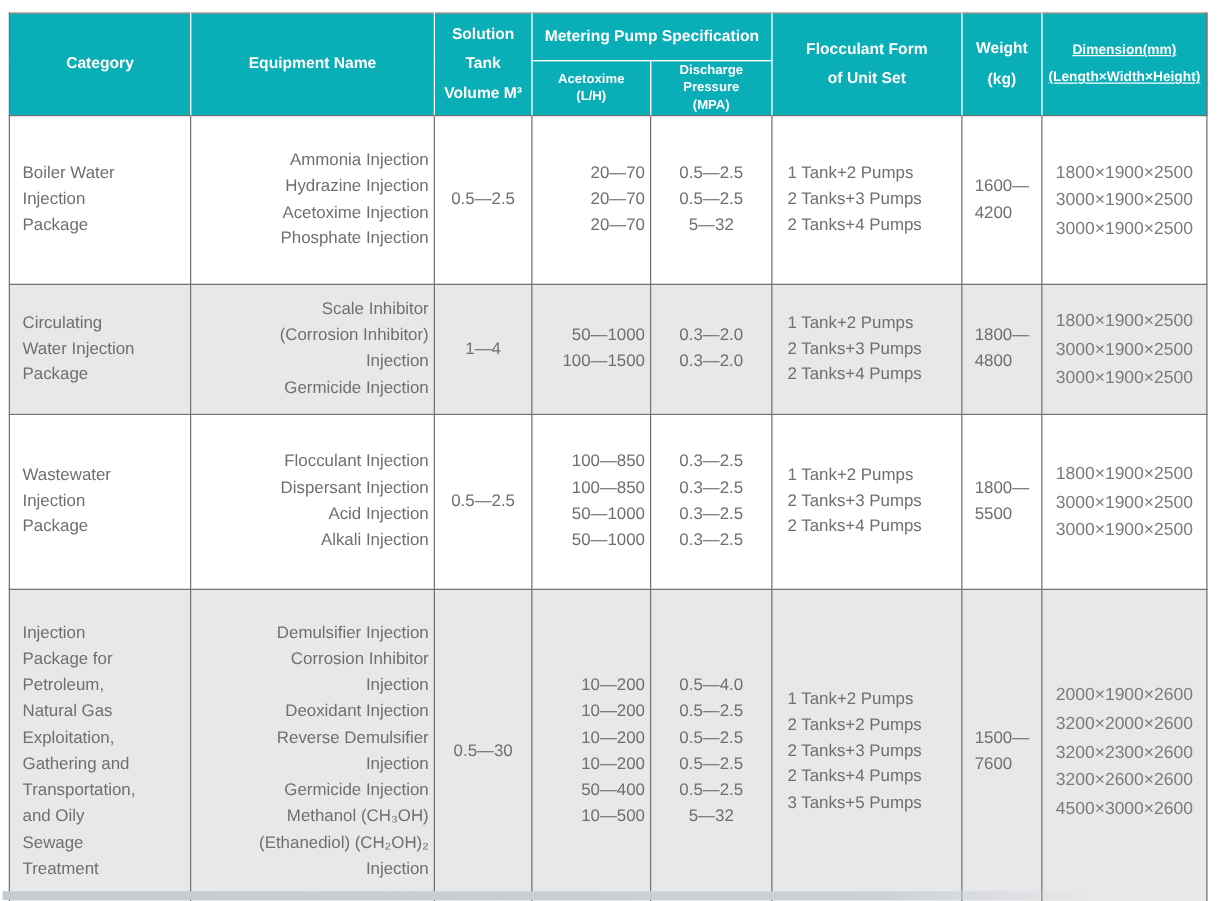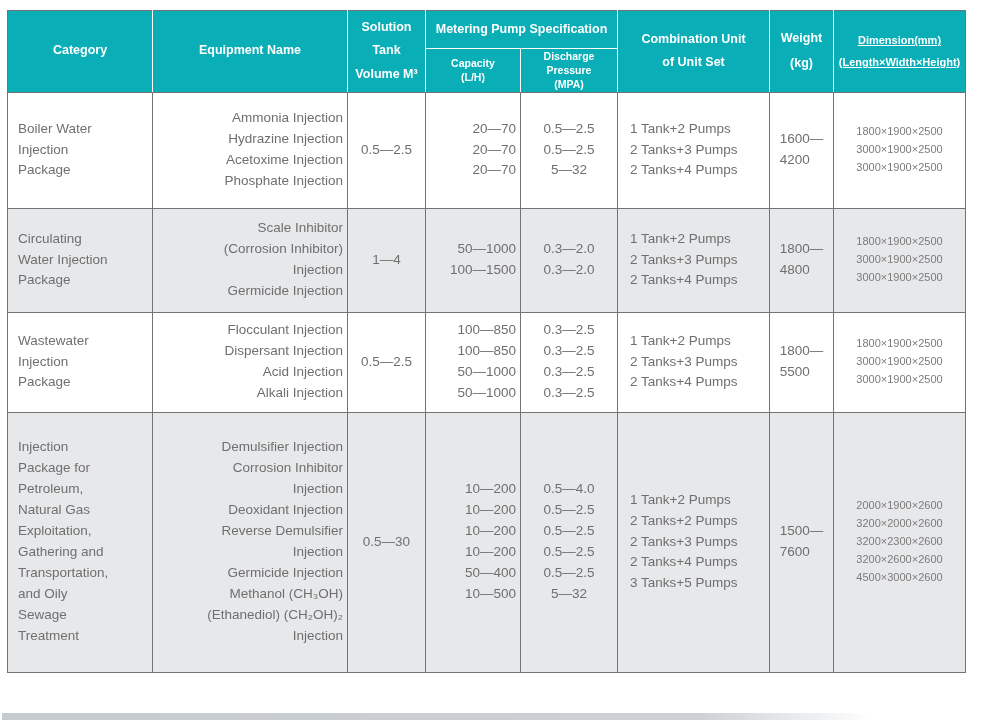--- a/index.html
+++ b/index.html
@@ -52,33 +52,33 @@
     border: 1px solid #737373;
     vertical-align: middle;
     white-space: pre-line;
     color: #6F6F6F;
     font-size: 13.5px;
     line-height: 1.55;
     padding: 4px 4px;
   }
   tr.row-a td { background: #ffffff; }
   tr.row-b td { background: #E7E8EA; }
-  tr.r1 { height: 116px; }
+  tr.r1 { height: 135px; }
   tr.r2 { height: 104px; margin-top: 12px; }
-  tr.r3 { height: 100px; }
+  tr.r3 { height: 140px; }
   tr.r4 { height: 260px; }
   td.category   { text-align: left; padding-left: 10px; }
   td.equipment  { text-align: right; }
   td.tank       { text-align: center; }
   td.capacity   { text-align: right; }
   td.discharge  { text-align: center; }
   td.combination{ text-align: left; padding-left: 12px; }
   td.weight     { text-align: center; }
   td.weight .inner { display: inline-block; text-align: left; white-space: pre-line; }
-  td.dimension  { text-align: center; font-size: 11px; line-height: 1.62; color: #7b7b7b; }
+  td.dimension  { text-align: center; font-size: 14px; line-height: 1.62; color: #7b7b7b; }
   
   .bottom-shadow {
     position: absolute;
     left: 2px;
     top: 713px;
     width: 872px;
     height: 7px;
     background: linear-gradient(to right, #c6cbcf 0%, #cdd1d5 80%, rgba(205,209,213,0) 100%);
   }
 </style>
@@ -98,29 +98,29 @@
       <col style="width:64px">
       <col style="width:132px">
     </colgroup>
     <thead>
       <tr class="hrow1">
         <th rowspan="2" class="first hb">Category</th>
         <th rowspan="2" class="hb">Equipment Name</th>
         <th rowspan="2" class="hb">Solution Tank
 Volume M³</th>
         <th colspan="2" class="metering">Metering Pump Specification</th>
-        <th rowspan="2" class="hb">Combination Unit
+        <th rowspan="2" class="hb">Flocculant Form
 of Unit Set</th>
         <th rowspan="2" class="hb weight-h">Weight
 (kg)</th>
         <th rowspan="2" class="last hb dim-h">Dimension(mm)
 (Length×Width×Height)</th>
       </tr>
       <tr class="hrow2">
-        <th class="sub hb">Capacity
+        <th class="sub hb">Acetoxime
 (L/H)</th>
         <th class="sub hb">Discharge Pressure
 (MPA)</th>
       </tr>
     </thead>
     <tbody>
       <tr class="row-a r1">
         <td class="category">Boiler Water
 Injection
 Package</td>

